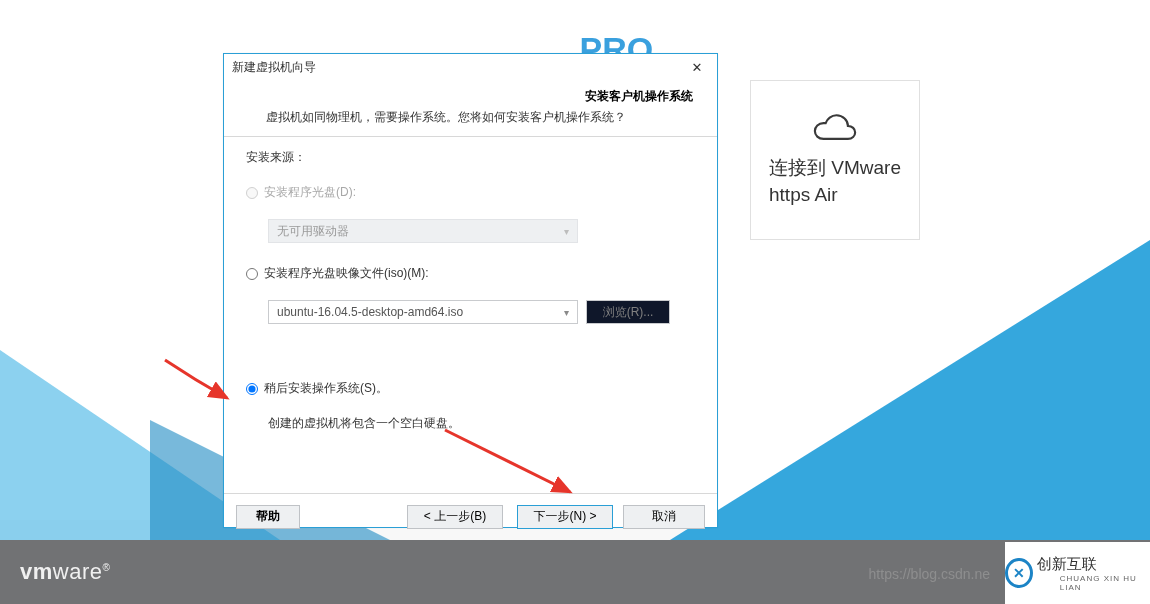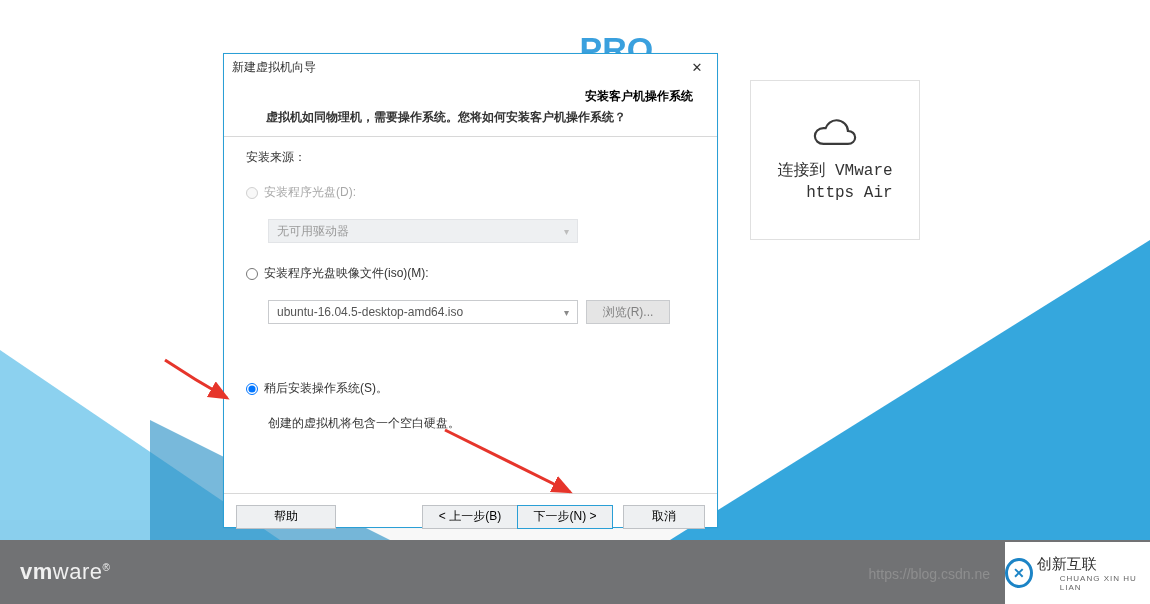--- a/index.html
+++ b/index.html
@@ -65,40 +65,40 @@
 .topfrag .pro { color: #3aa0de; }
 
 
 .tile {
   position: absolute; left: 750px; top: 80px; width: 170px; height: 160px;
   border: 1px solid #e0e0e0; background: #fff;
   display: flex; flex-direction: column; align-items: center; justify-content: center;
   gap: 14px;
 }
 .tile .cloud { width: 46px; height: 30px; }
-.tile .lbl { font-size: 16px; text-align: right; color: #333; line-height: 1.4; font-family: Liberation Mono, monospace; }
+.tile .lbl { font-size: 19px; text-align: left; color: #333; line-height: 1.4; }
 
 
 .dialog {
   position: absolute; left: 223px; top: 53px; width: 495px; height: 475px;
   border: 1px solid #2a9fd6; background: #fff;
   box-shadow: 0 0 2px rgba(0,0,0,0.05);
 }
 .titlebar {
   height: 28px; display: flex; align-items: center; justify-content: space-between;
   padding: 0 6px 0 8px; font-size: 12px; color: #333;
   border-bottom: 1px solid transparent;
 }
 .titlebar .x {
   width: 28px; height: 22px; display: flex; align-items: center; justify-content: center;
   font-size: 13px; color: #333; cursor: pointer;
 }
 .header-area { padding: 6px 24px 10px 24px; }
 .header-area .h1 { font-weight: 700; font-size: 12px; margin-bottom: 4px; text-align: right; }
-.header-area .h2 { font-size: 12px; color: #333; padding-left: 18px; font-weight: bold;}
+.header-area .h2 { font-size: 12px; color: #333; padding-left: 18px;}
 .sep { border-top: 1px solid #d8d8d8; margin: 0; }
 
 .body { padding: 12px 22px 10px 22px; font-size: 12px; color: #333; height: 356px; position:relative;}
 .body-label { margin-bottom: 2px; }
 
 .row-radio { display: flex; align-items: center; gap: 6px; margin: 18px 0; }
 .row-radio input[type=radio] { width: 12px; height: 12px; }
 .disabled { color: #a8a8a8; }
 
 .select-like {
@@ -110,40 +110,40 @@
 .select-like .chev { font-size: 10px; color: #bdbdbd; }
 
 .iso-row { margin: 6px 0 0 22px; display: flex; gap: 8px; align-items: center; }
 .iso-input {
   width: 310px; height: 24px; border: 1px solid #c9cbce; background: #fff;
   padding: 8px 8px; font-size: 12px; color: #555;
   display:flex; align-items:center; justify-content:space-between;
 }
 .iso-input .chev { font-size: 10px; color: #8a8a8a; }
 .browse-btn {
-  width: 84px; height: 24px; border: 1px solid #c9cbce; background: #e5e5e5;
+  width: 84px; height: 24px; border: 1px solid #c9cbce; background: #0f172a;
   font-size: 12px; color: #808080; display:flex; align-items:center; justify-content:center;
 }
 
 .later-group { margin-top: 56px; }
 .hint { margin: 6px 0 0 22px; color: #333; }
 
 
 .dlg-footer {
   border-top: 1px solid #d8d8d8;
   height: 46px; display:flex; align-items:center; padding: 0 12px;
 }
 .btn {
   height: 24px; border: 1px solid #bfc2c6; background: #eef0f2;
   font-size: 12px; display:flex; align-items:center; justify-content:center;
   padding: 0 10px;
 }
-.btn.help { width: 100px; }
+.btn.help { width: 64px; font-weight: bold; }
 .spacer { flex:1; }
-.btn.prev { width: 96px; margin-right: 0; }
+.btn.prev { width: 96px; margin-right: 15px; }
 .btn.next { width: 96px; border:1px solid #2a9fd6; margin-left:-1px;}
 .btn.cancel { width: 82px; margin-left: 10px; }
 
 
 .arrow { position: absolute; pointer-events: none; }
 </style>
 </head>
 <body>
 
 <div class="bg-canvas"></div>

